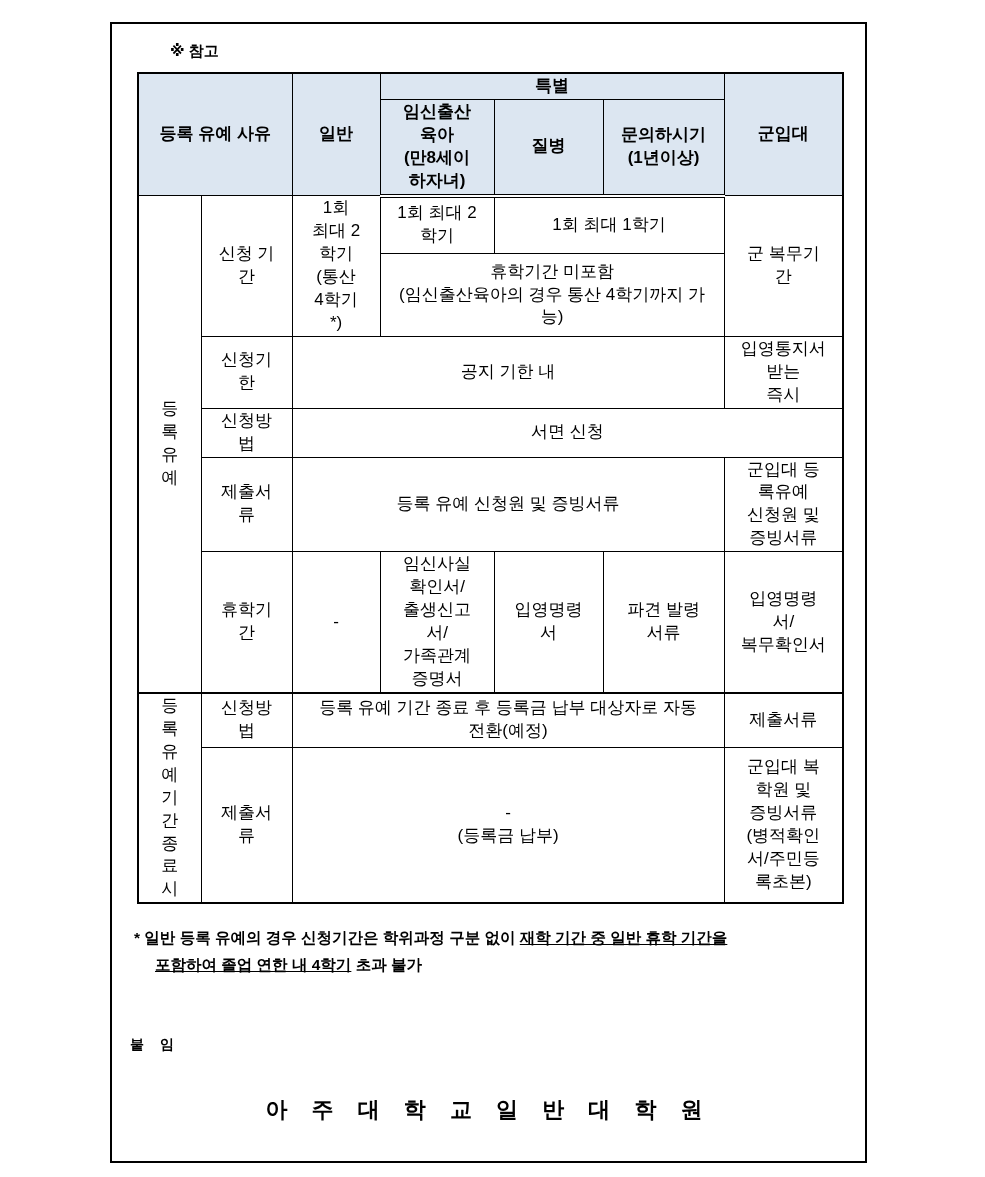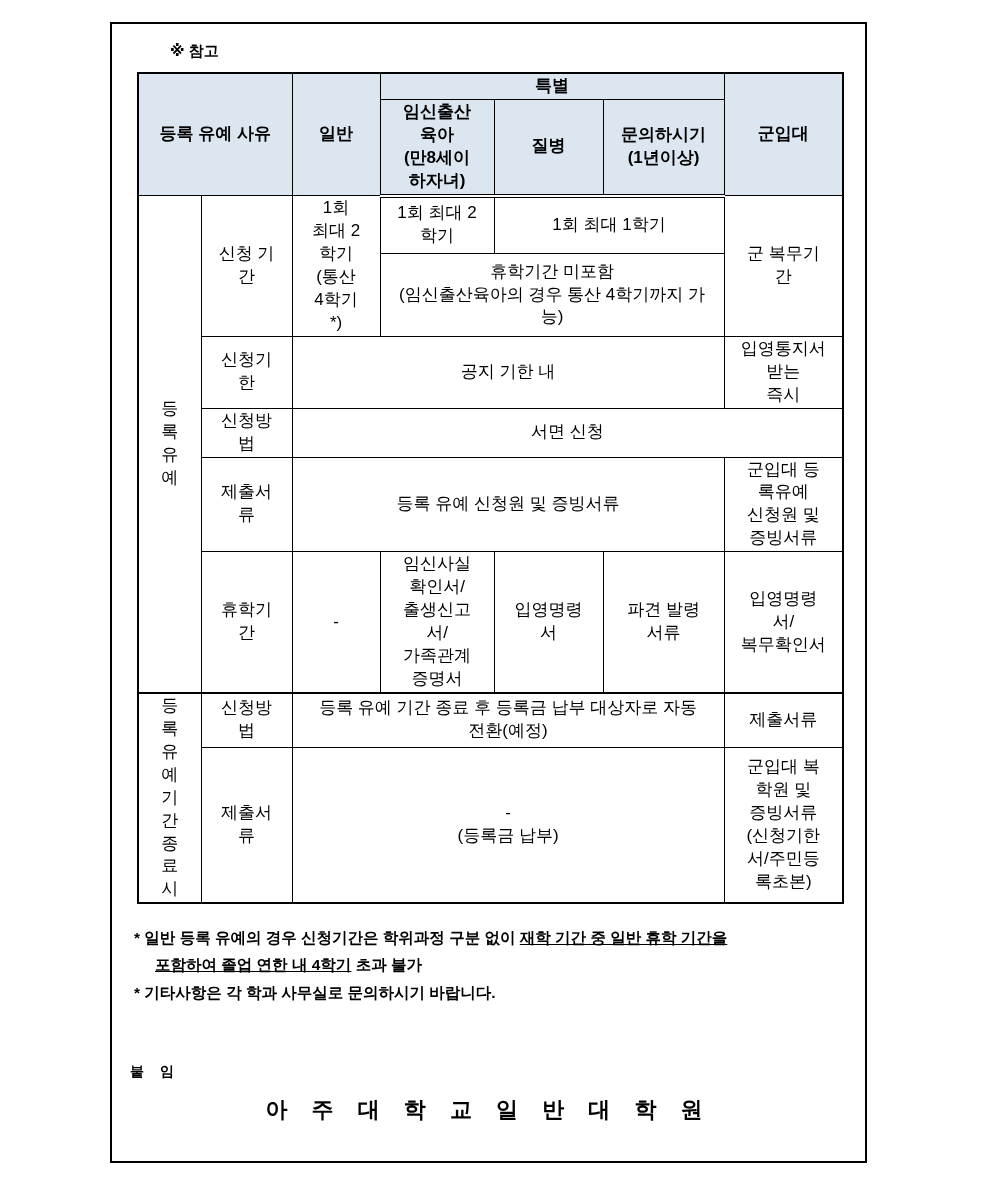--- a/index.html
+++ b/index.html
@@ -167,31 +167,30 @@
       <td colspan="4">등록 유예 기간 종료 후 등록금 납부 대상자로 자동
 전환(예정)</td>
       <td>제출서류</td>
     </tr>
 
     <tr class="last" style="height:64px">
       <td>제출서류</td>
       <td colspan="4">-
 (등록금 납부)</td>
       <td>군입대 복학원 및
-증빙서류(신청기한
+증빙서류(병적확인
 서/주민등록초본)</td>
     </tr>
   </tbody>
     </table>
 
   <div class="footnotes">
     <div><span>* 일반 등록 유예의 경우 신청기간은 학위과정 구분 없이 </span><span class="u">재학 기간 중 일반 휴학 기간을</span><br>
       <span class="fn-line2"><span class="u">포함하여 졸업 연한 내 4학기</span><span> 초과 불가</span></span>
     </div>
-    <div>* 기타사항은 각 학과 사무실로 문의하시기 바랍니다.</div>
   </div>
 
   <div class="attachments">
     <div class="att-label">붙  임</div>
   </div>
 
   <div class="footer-title">아 주 대 학 교    일 반 대 학 원</div>
 
 </div>
 

